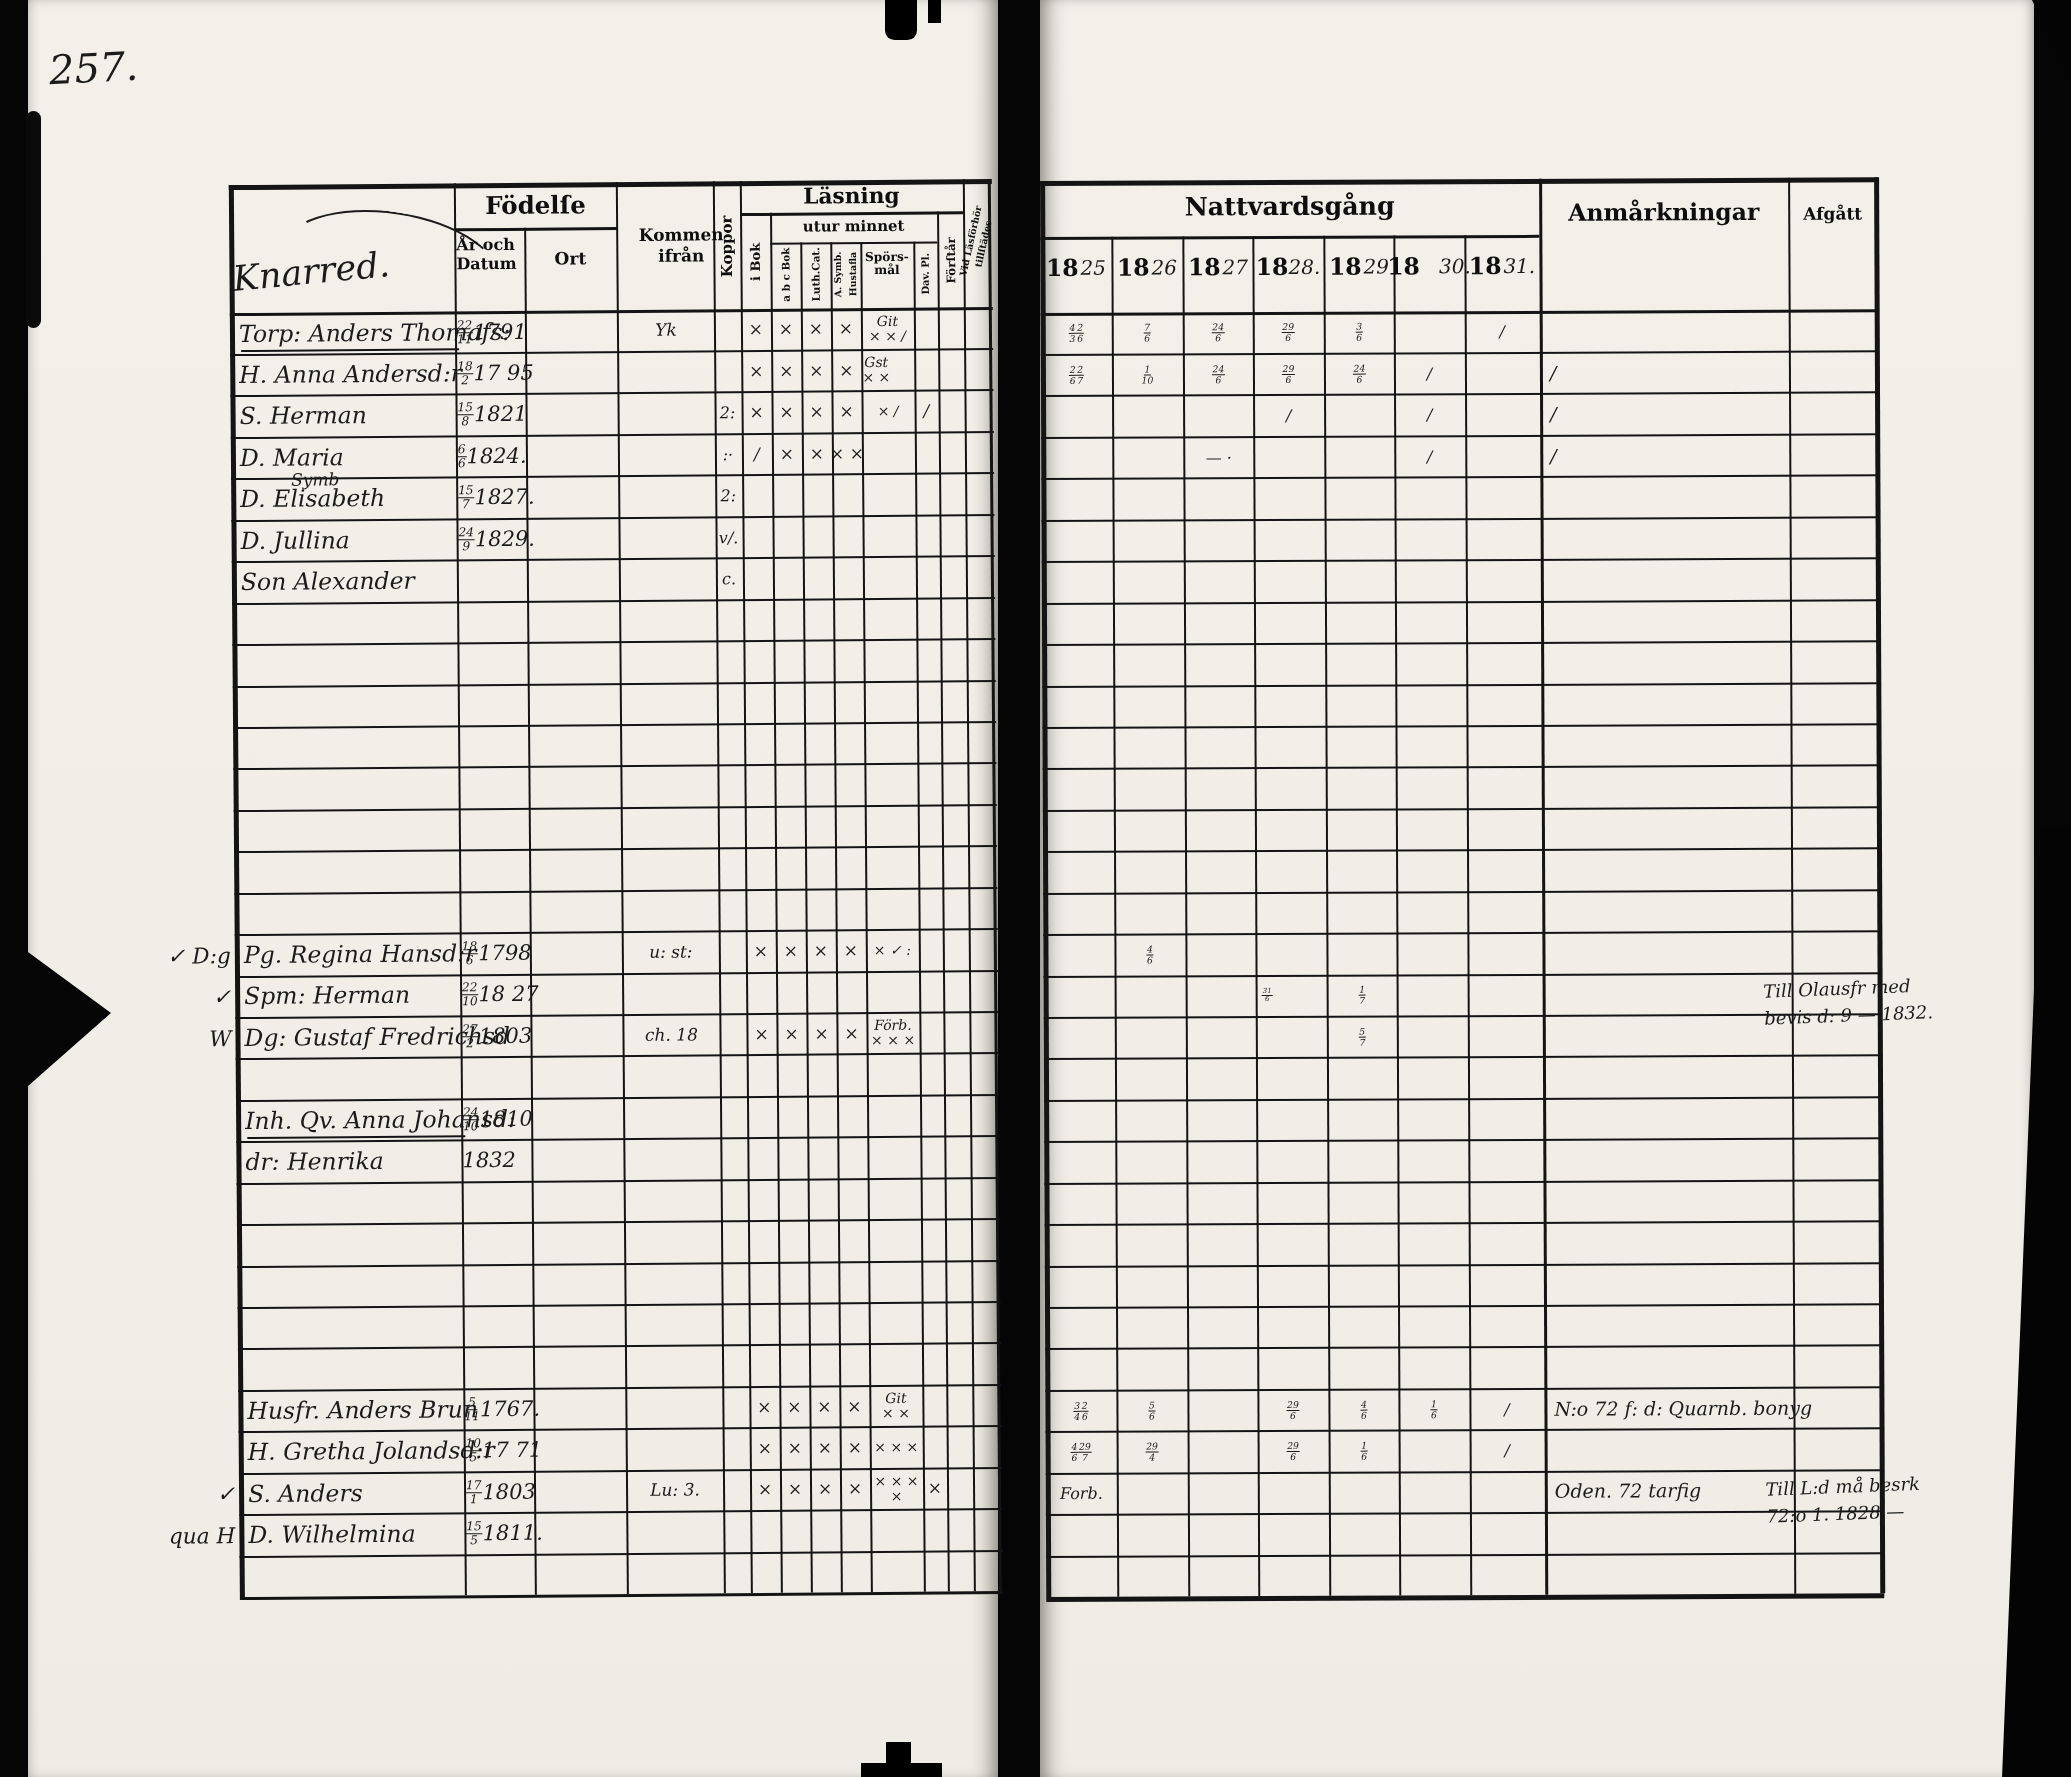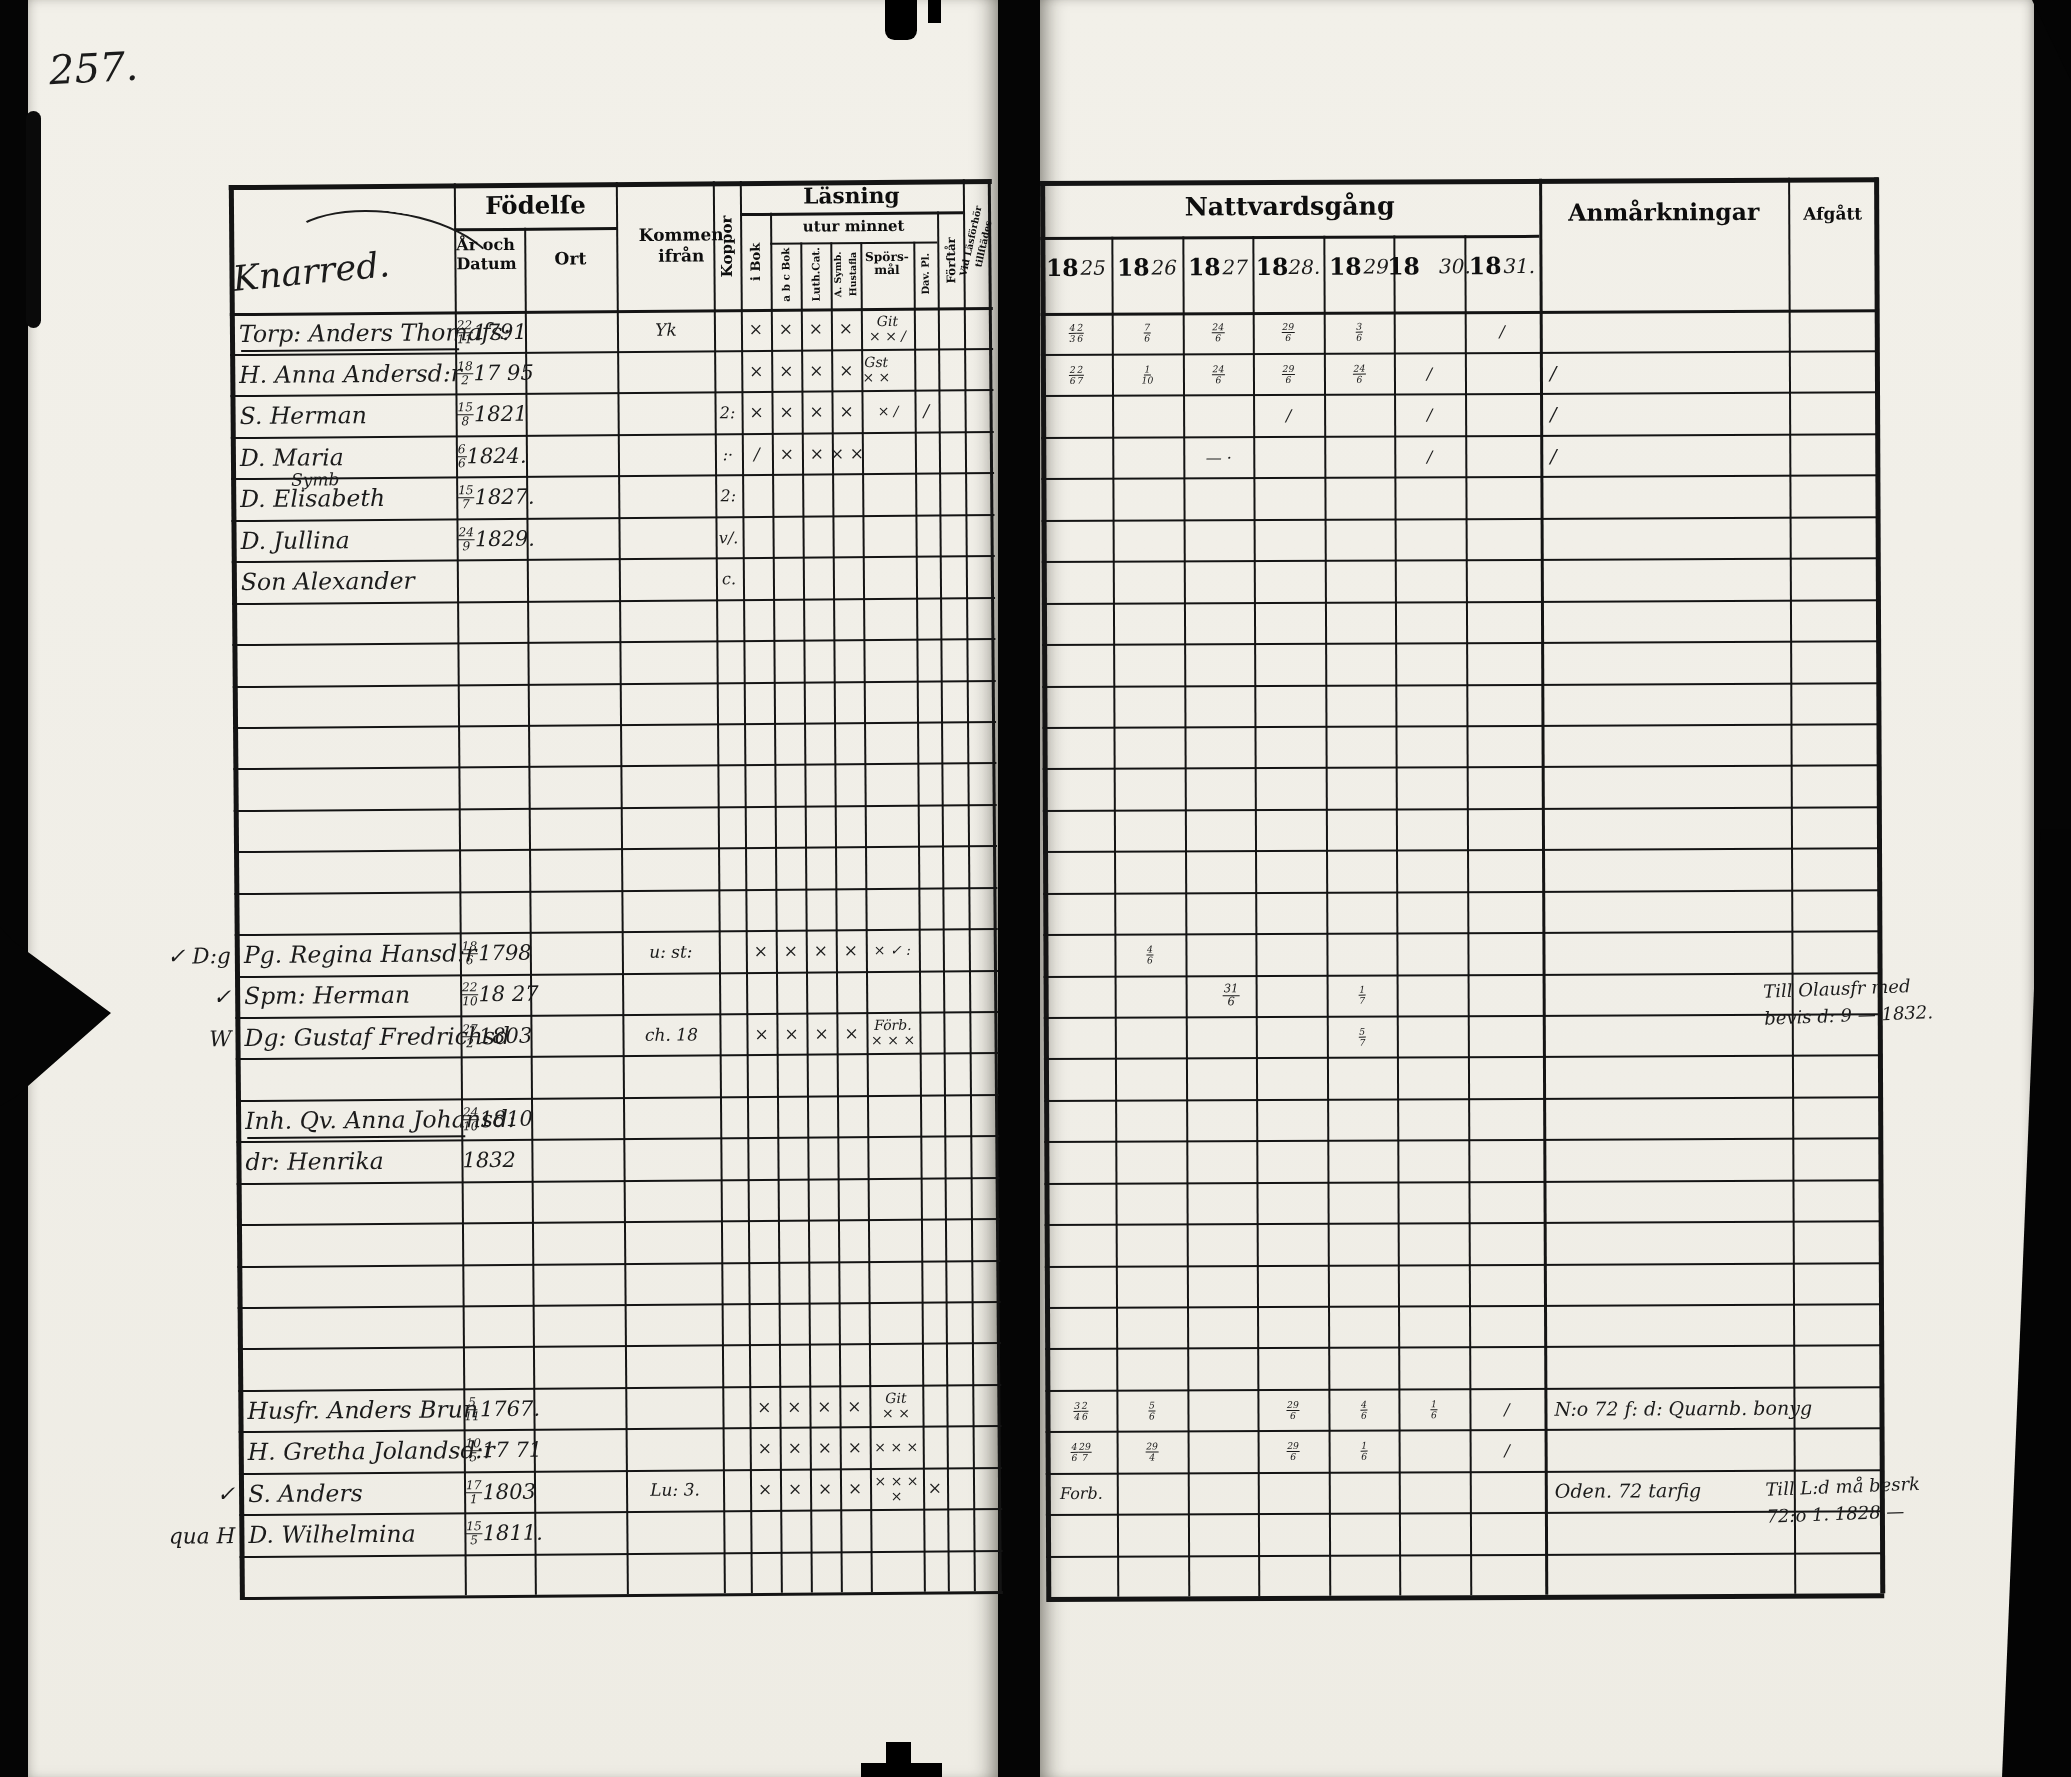--- a/index.html
+++ b/index.html
@@ -421,21 +421,21 @@
         <div class="cell hw c-l" style="left: 1552px; top: 399px; width: 235px; height: 34px; font-size: 19px;">∕</div>
         <div class="cell hw c-c" style="left: 1185px; top: 441px; width: 71px; height: 34px; font-size: 16px;">— ·</div>
         <div class="cell hw c-c" style="left: 1396px; top: 441px; width: 71px; height: 34px; font-size: 16px;">∕</div>
         <div class="cell hw c-l" style="left: 1552px; top: 441px; width: 235px; height: 34px; font-size: 19px;">∕</div>
         <div class="cell hw c-c" style="left: 1114px; top: 938px; width: 71px; height: 34px; font-size: 16px;">
           <span class="fr">
             <span class="t">4</span>
             <span>6</span>
           </span>
         </div>
-        <div class="cell hw c-c" style="left: 1204px; top: 979px; width: 53px; height: 34px; font-size: 20px;">
+        <div class="cell hw c-c" style="left: 1240px; top: 979px; width: 53px; height: 34px; font-size: 12px;">
           <span class="fr">
             <span class="t">31</span>
             <span>6</span>
           </span>
         </div>
         <div class="cell hw c-c" style="left: 1326px; top: 979px; width: 71px; height: 34px; font-size: 16px;">
           <span class="fr">
             <span class="t">1</span>
             <span>7</span>
           </span>

